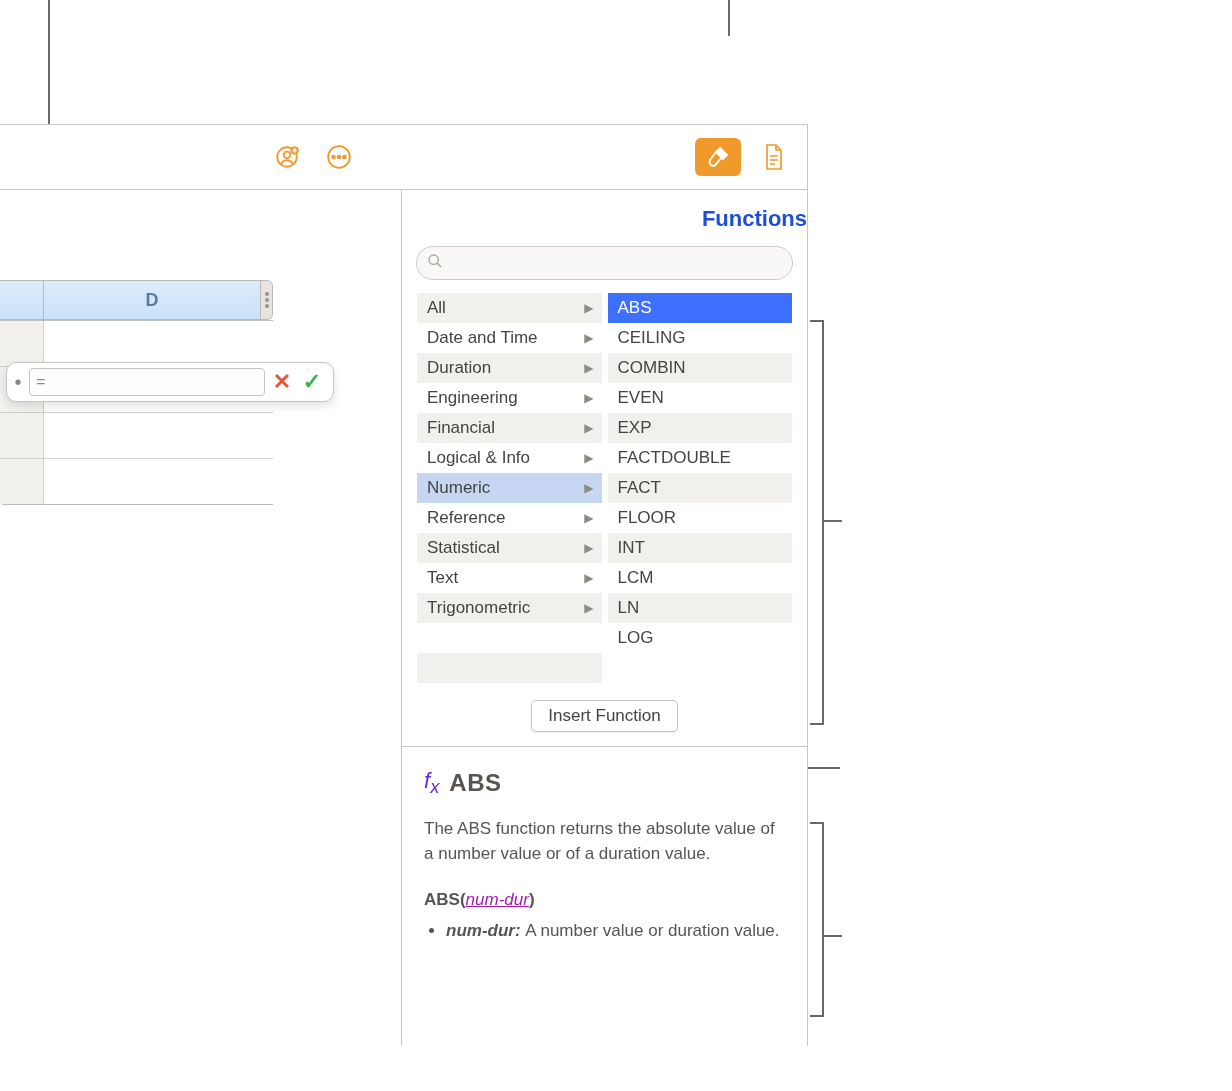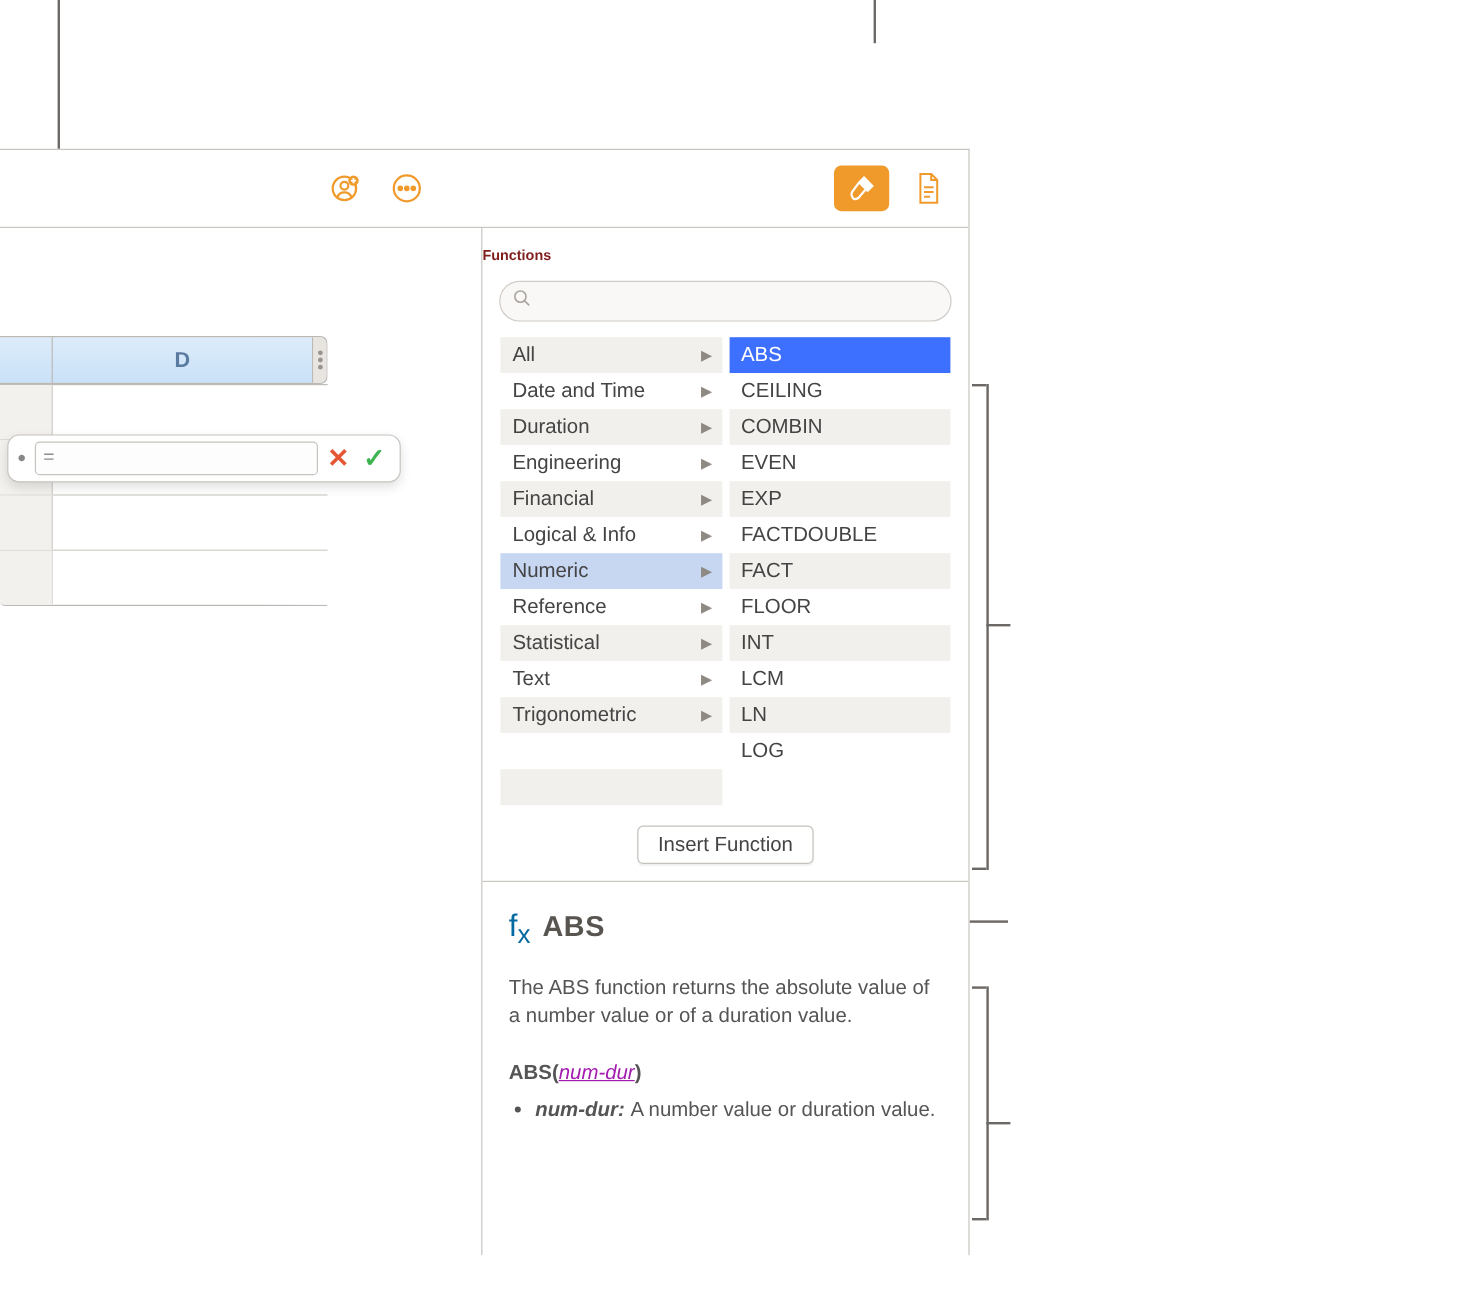--- a/index.html
+++ b/index.html
@@ -102,21 +102,21 @@
 .formula-editor .input {
   flex:1; height:28px; border:1px solid #c7c3be; border-radius:4px;
   padding:0 6px; font-size:16px; color:#8c8c8c; display:flex; align-items:center;
   background:#fdfdfd;
 }
 .formula-editor .act { width:26px; display:flex; justify-content:center; font-size:22px; font-weight:600; }
 .cancel-x { color:#e55635; }
 .accept-ck { color:#3db452; }
 
 
-.side-title { text-align:left; font-weight:600; font-size:12px; padding:16px 0 14px; color:#7f1d1d; }
+.side-title { text-align:right; font-weight:600; font-size:22px; padding:16px 0 14px; color:#1d4ed8; }
 .search-wrap { padding:0 14px 12px; }
 .search {
   width:100%; height:34px; border:1px solid #cfcbc6; border-radius:17px;
   background:#faf8f6; position:relative;
 }
 .search .mag { position:absolute; left:10px; top:50%; transform:translateY(-50%); color:#a9a49d; }
 .browser {
   display:flex; margin:0 14px; border:1px solid #d7d3ce00;
 }
 .cat-list, .fn-list { flex:1; }
@@ -134,21 +134,21 @@
 .insert-btn {
   border:1px solid #c6c2bd; border-radius:5px; background:#fff;
   padding:5px 16px; font-size:17px; color:#444;
   box-shadow:0 1px 1px rgba(0,0,0,.06);
   cursor:pointer;
 }
 .help {
   padding:18px 22px 0; font-size:17px; line-height:1.45; color:#555;
 }
 .help-head { display:flex; align-items:center; gap:10px; margin-bottom:16px; }
-.fx { color:#0369a1; font-size:26px; }
+.fx { font-style:italic; color:#6d28d9; font-size:22px; }
 .help-head .name { font-weight:700; font-size:24px; color:#585450; letter-spacing:.5px; }
 .help-sig { margin-top:22px; }
 .help-sig .b { font-weight:700; color:#555; }
 .help-sig .i { font-style:italic; color:#a21caf;text-decoration:underline; }
 .help ul { margin:6px 0 0 22px; }
 .help li .i { font-style:italic; font-weight:600; color:#555; }
 </style>
 </head>
 <body>
 

